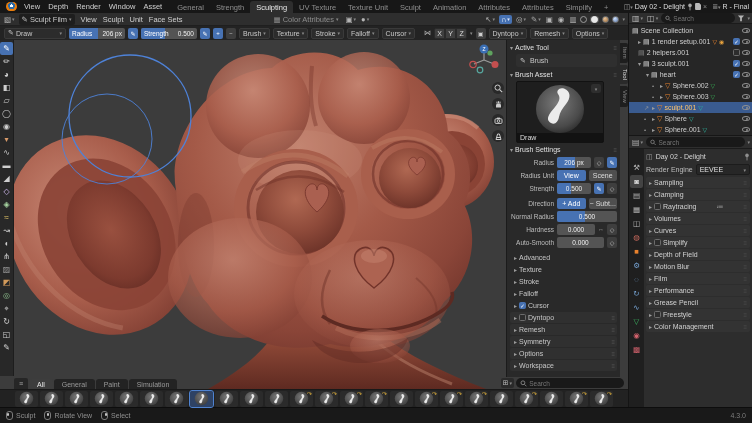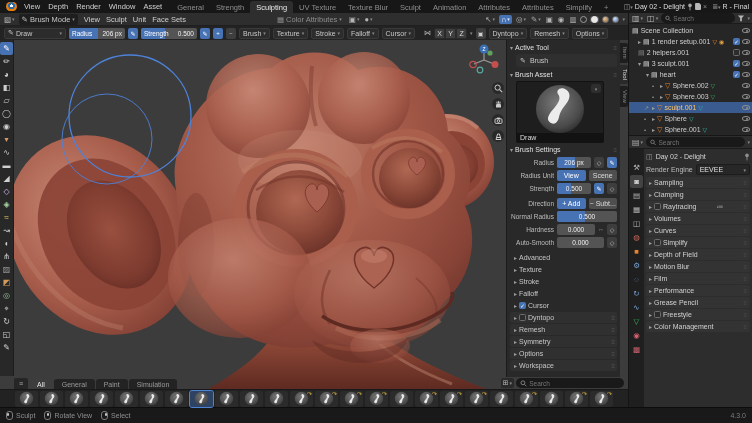--- a/index.html
+++ b/index.html
@@ -144,21 +144,21 @@
         <span class="menu">Render</span>
         <span class="menu">Window</span>
         <span class="menu">Asset</span>
       </div>
     <div class="ws-wrap">
 
     <span class="ws">General</span>
         <span class="ws">Strength</span>
         <span class="ws active">Sculpting</span>
         <span class="ws">UV Texture</span>
-        <span class="ws">Texture Blur</span>
+        <span class="ws">Texture Unit</span>
         <span class="ws">Sculpt</span>
         <span class="ws">Animation</span>
         <span class="ws">Attributes</span>
         <span class="ws">Attributes</span>
         <span class="ws">Simplify</span>
         <span class="ws">+</span>
       </div>
     <div class="tb-right">
       <span class="ib">◫<span class="chev">▾</span></span>
       <span class="name">Day 02 - Delight</span>
@@ -175,21 +175,21 @@
   </div>
 
   <div class="main">
 
     <div class="left">
 
       <div class="vph">
         <span class="hicon">▧<span class="chev">▾</span></span>
         <span class="dd">
             <span>✎</span>
-            <span>Brush Mode</span>
+            <span>Sculpt Film</span>
             <span class="chev">▾</span>
           </span>
         <div style="display:flex">
 
         <span class="m">View</span>
             <span class="m">Sculpt</span>
             <span class="m">Unit</span>
             <span class="m">Face Sets</span>
           </div>
         <span class="m dim" style="margin-left:82px;display:inline-flex;align-items:center;gap:2px">

